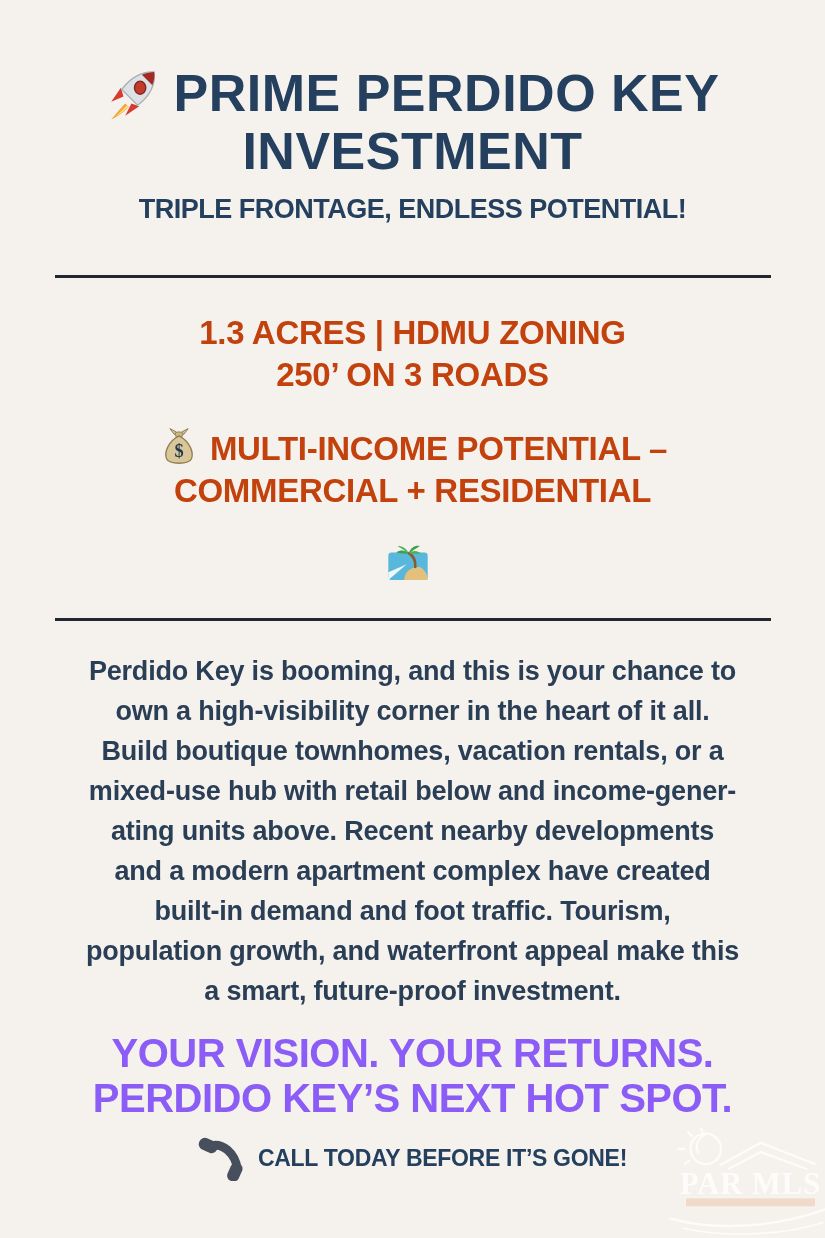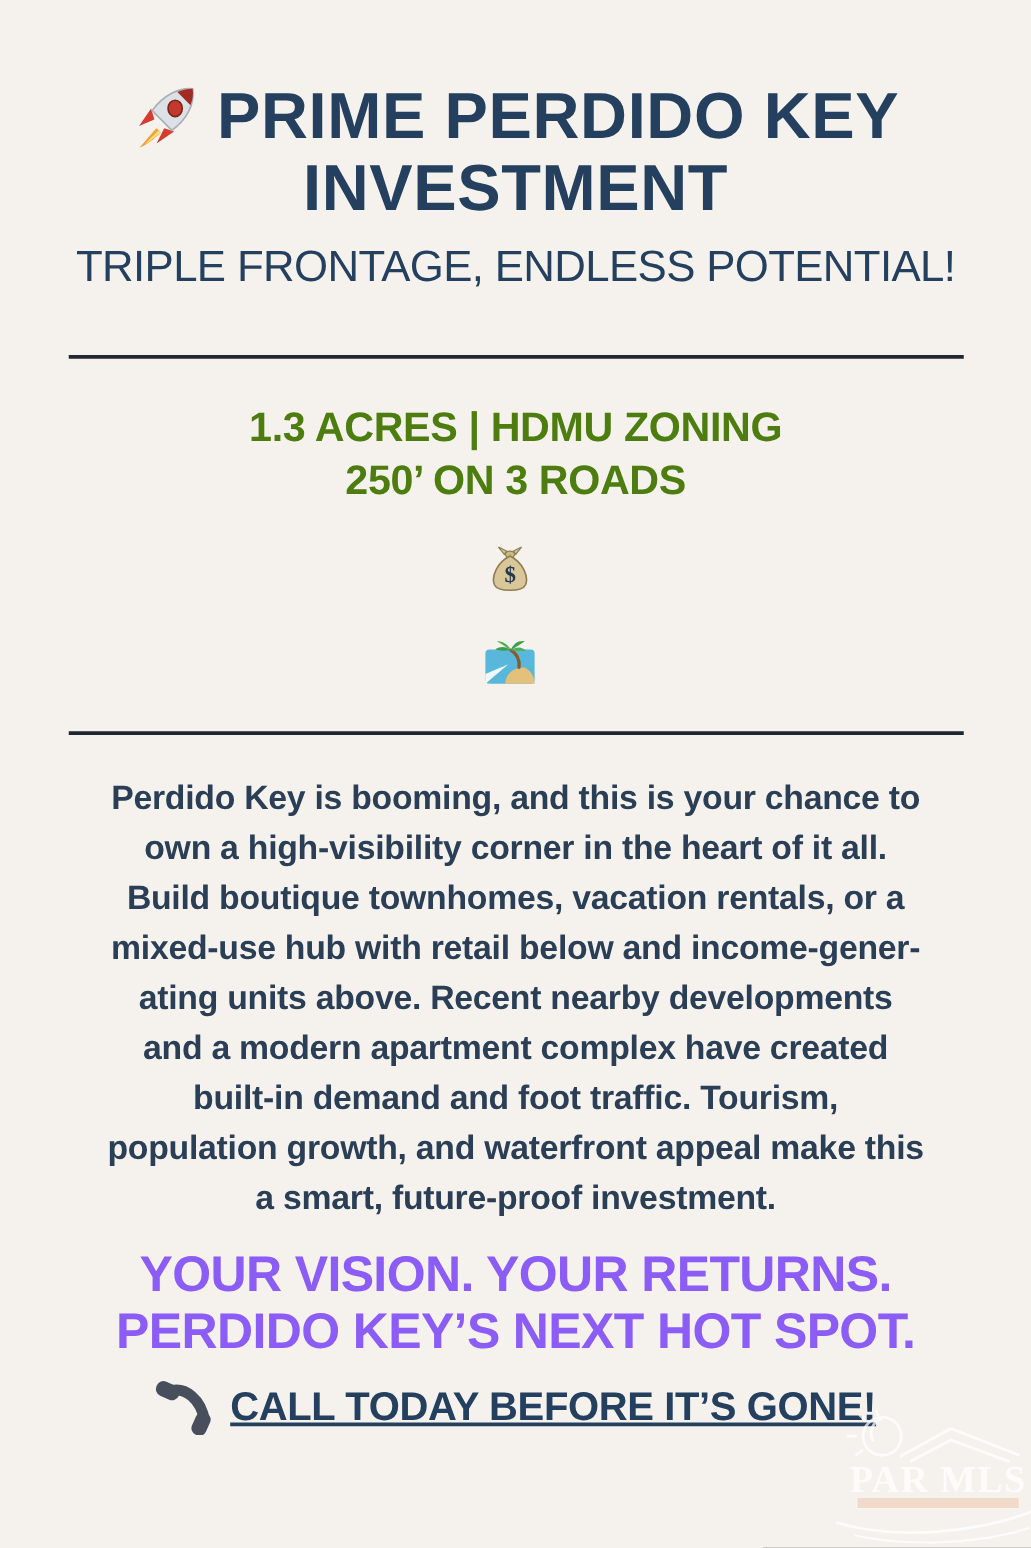--- a/index.html
+++ b/index.html
@@ -25,40 +25,40 @@
     font-weight: 700;
     letter-spacing: 0.5px;
     color: #24405E;
   }
   .icon { display: inline-block; vertical-align: middle; }
   .icon svg { display: block; width: 100%; height: 100%; }
   .rocket { width: 56px; height: 56px; margin-right: 12px; vertical-align: -10px; }
 
   .subtitle {
     margin-top: 14px;
-    font-size: 35px;
-    font-weight: 400;
+    font-size: 27px;
+    font-weight: 700;
     letter-spacing: -0.5px;
     color: #24405E;
   }
 
   .divider {
     border: none;
     border-top: 3px solid #21272e;
     width: 716px;
     margin: 50px auto 0 auto;
   }
   .divider.second { margin-top: 32px; }
 
   .highlight {
     font-size: 33px;
     font-weight: 800;
     line-height: 1.27;
     letter-spacing: -0.3px;
-    color: #4d7c0f;
+    color: #c2410c;
   }
   .highlight.first  { margin-top: 34px; }
   .highlight.spaced { margin-top: 30px; }
   .h-icon { width: 42px; height: 42px; margin-right: 10px; vertical-align: -8px; }
 
   .body-text {
     margin: 30px auto 0 auto;
     max-width: 705px;
     font-size: 27px;
     line-height: 40px;
@@ -75,25 +75,24 @@
     letter-spacing: -0.5px;
     color: #8b5cf6;
   }
 
   .call-line {
     margin-top: 14px;
     display: flex;
     align-items: center;
     justify-content: center;
     gap: 14px;
-    font-size: 32px;
+    font-size: 23px;
     font-weight: 800;
     letter-spacing: -0.3px;
     color: #24405E;
-    text-decoration: underline;
   }
   .phone { width: 46px; height: 46px; }
 
   .watermark {
     position: absolute;
     right: -14px;
     bottom: -8px;
     width: 178px;
     height: 128px;
     opacity: 0.8;
@@ -132,21 +131,22 @@
 
   <div class="highlight spaced">
     <span class="icon h-icon">
       <svg viewBox="0 0 64 64" aria-hidden="true">
         <path d="M25 13 L18 4 L28 9 Z" fill="#D9C79A" stroke="#8F7E52" stroke-width="1.5"></path>
         <path d="M39 13 L46 4 L36 9 Z" fill="#D9C79A" stroke="#8F7E52" stroke-width="1.5"></path>
         <path d="M26 12 C28 8 36 8 38 12 L36 17 L28 17 Z" fill="#CBB985" stroke="#8F7E52" stroke-width="1.5"></path>
         <path d="M32 15 C16 23 9 40 13 50 C17 59 47 59 51 50 C55 40 48 23 32 15 Z" fill="#D9C79A" stroke="#8F7E52" stroke-width="2"></path>
         <text x="32" y="47" font-size="28" font-weight="bold" fill="#23394F" text-anchor="middle" font-family="Liberation Serif, serif">$</text>
       </svg>
-    </span>
+    </span><span class="pre">MULTI-INCOME POTENTIAL –
+COMMERCIAL + RESIDENTIAL</span>
   </div>
 
   <div class="highlight spaced">
     <span class="icon h-icon">
       <svg viewBox="0 0 64 64" aria-hidden="true">
         <rect x="2" y="16" width="60" height="42" rx="5" fill="#58B7DB"></rect>
         <path d="M2 46 L30 34 L2 58 Z" fill="#EFF8FB"></path>
         <path d="M26 58 C27 45 36 38 50 38 C58 42 62 50 62 58 Z" fill="#E3C07C"></path>
         <path d="M43 38 C44 28 40 21 33 17" stroke="#8A5A2B" stroke-width="4" fill="none" stroke-linecap="round"></path>
         <path d="M33 17 C27 12 20 12 14 16 C21 18 27 18 33 17 Z" fill="#3F9E4D"></path>

